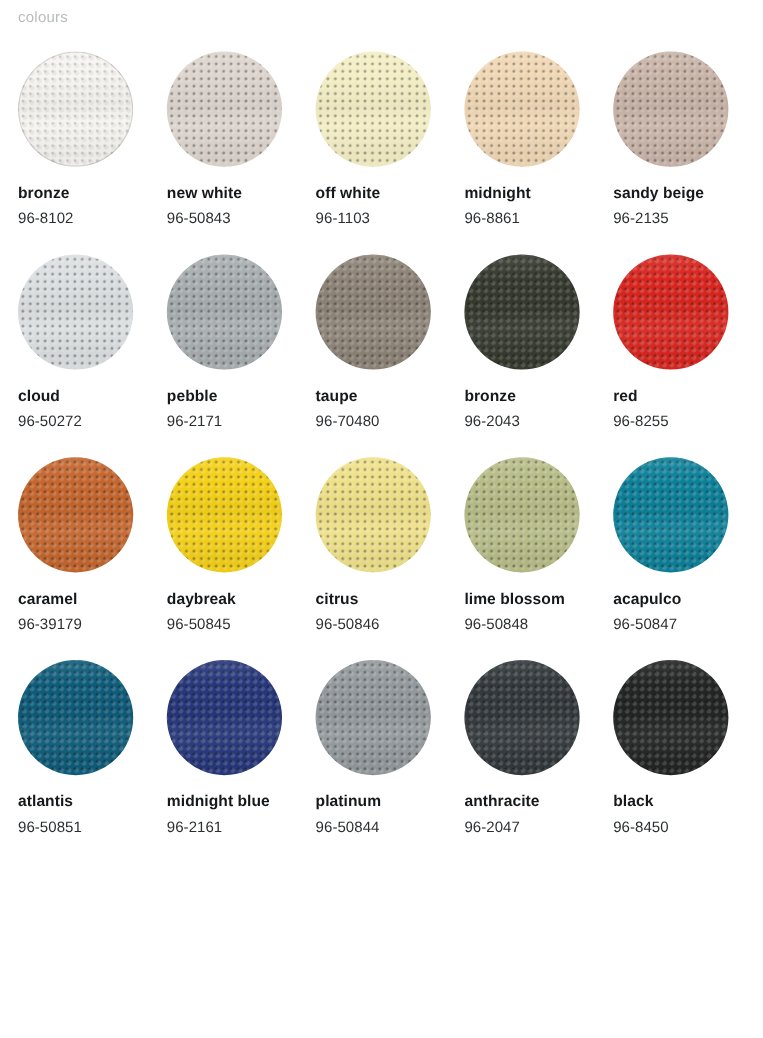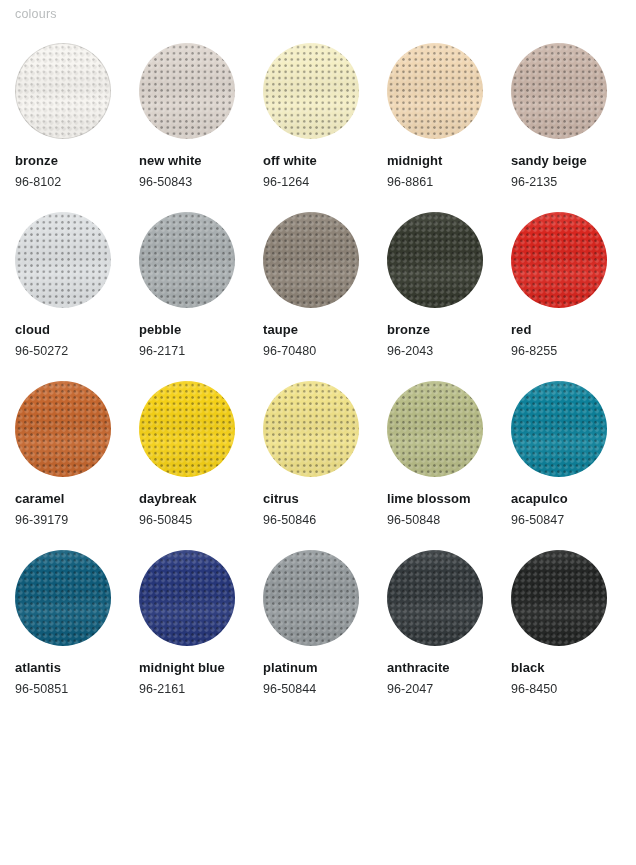--- a/index.html
+++ b/index.html
@@ -144,21 +144,21 @@
         </div>
         <div class="swatch-name">new white</div>
         <div class="swatch-code">96-50843</div>
       </div>
       <div class="swatch-cell">
         <div class="swatch-disc" style="background-color: rgb(244, 238, 196);">
           <div class="tex"></div>
           <div class="sheen"></div>
         </div>
         <div class="swatch-name">off white</div>
-        <div class="swatch-code">96-1264</div>
+        <div class="swatch-code">96-1103</div>
       </div>
       <div class="swatch-cell">
         <div class="swatch-disc" style="background-color: rgb(240, 215, 180);">
           <div class="tex"></div>
           <div class="sheen"></div>
         </div>
         <div class="swatch-name">midnight</div>
         <div class="swatch-code">96-8861</div>
       </div>
       <div class="swatch-cell">

